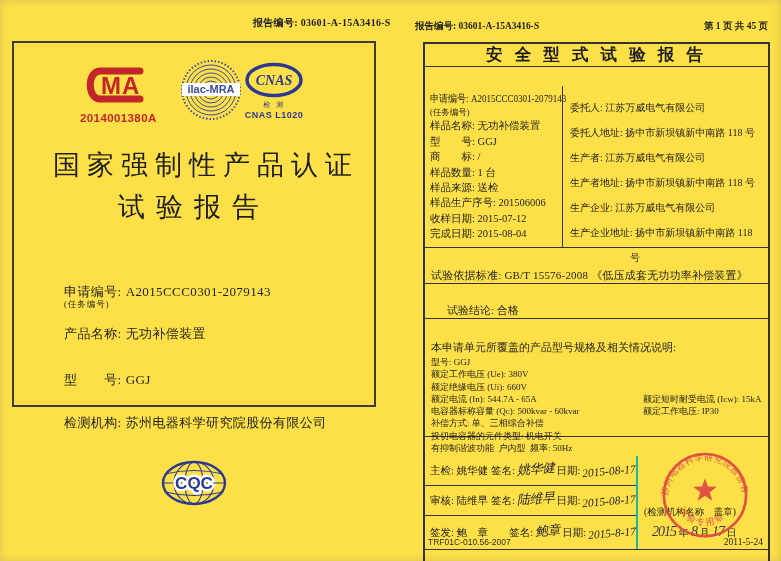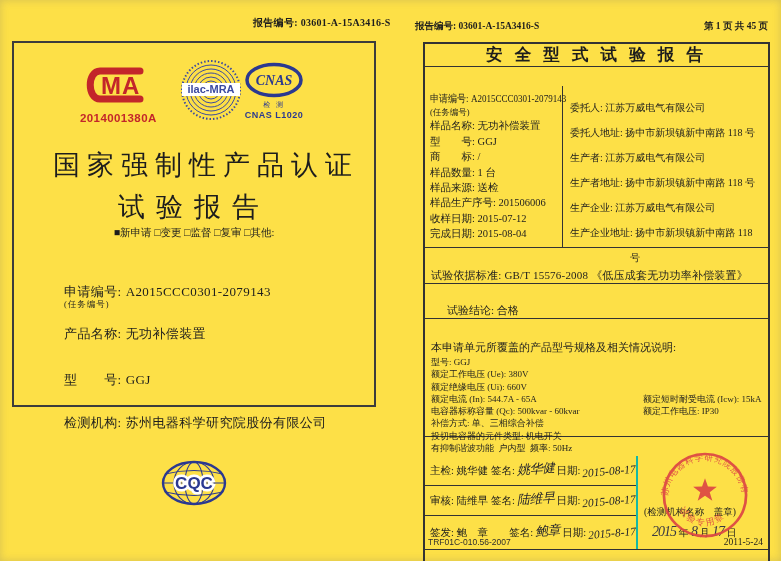--- a/index.html
+++ b/index.html
@@ -118,21 +118,20 @@
           <ellipse cx="30" cy="18" rx="27" ry="15.5" fill="none" stroke="#2b3990" stroke-width="3.5"></ellipse>
           <text x="30" y="23" text-anchor="middle" font-family="Liberation Serif, serif" font-style="italic" font-weight="bold" font-size="14" fill="#2b3990">CNAS</text>
         </svg>
         <div class="cnas-sub">检 测</div>
         <div class="cnas-code">CNAS L1020</div>
       </div>
     </div>
 
     <div class="lp-title1">国家强制性产品认证</div>
     <div class="lp-title2">试验报告</div>
-    <div class="lp-checkline">■新申请 □变更 □监督 □复审 □其他:</div>
 
     <div class="lp-fields">
       <div class="lp-field f-appno">
         <span>申请编号:</span><span class="val">A2015CCC0301-2079143</span>
       </div>
       <div class="lp-field f-tasknote">(任务编号)</div>
       <div class="lp-field f-product">
         <span>产品名称:</span><span class="val">无功补偿装置</span>
       </div>
       <div class="lp-field f-model">

